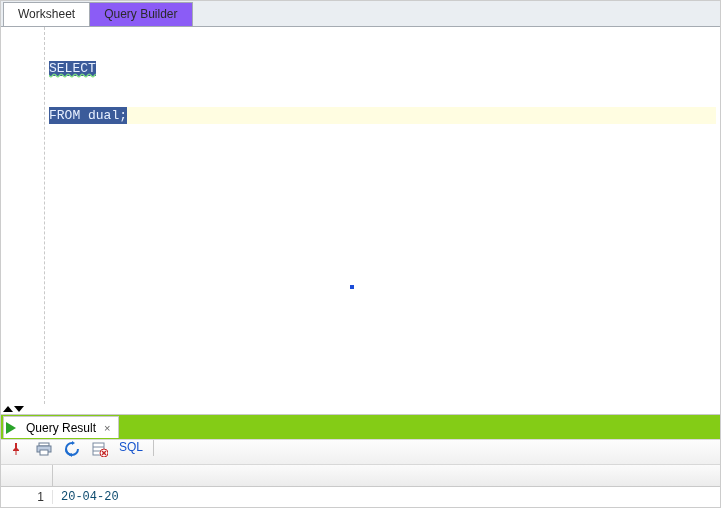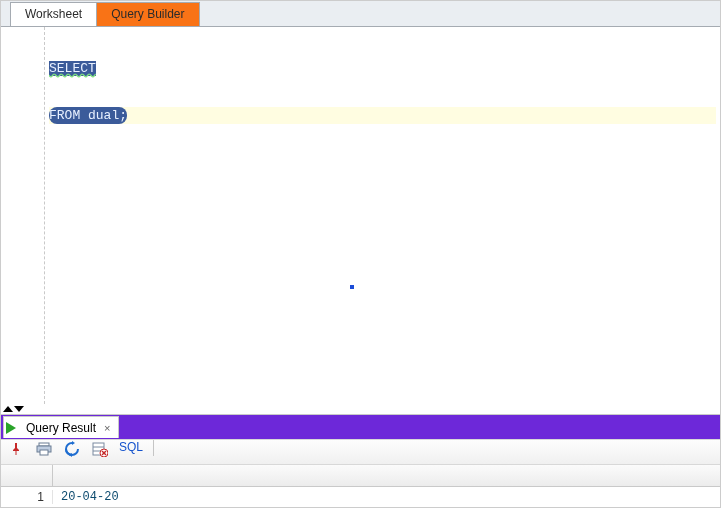--- a/index.html
+++ b/index.html
@@ -2,48 +2,48 @@
 <html><head>
 <meta charset="utf-8">
 <style>
   * { box-sizing: border-box; margin: 0; padding: 0; }
   html, body { width: 721px; height: 508px; font-family: Tahoma, Arial, sans-serif; font-size: 12px; background: #fff; overflow: hidden; }
 
   .app { display: flex; flex-direction: column; width: 100%; height: 100%; border: 1px solid #ccc; }
 
   
   .tabs { display: flex; align-items: flex-end; height: 26px; background: #eaeef2; border-bottom: 1px solid #a5abb2; }
-  .tab { padding: 4px 14px 5px 14px; height: 24px; border: 1px solid #a5abb2; border-bottom: none; margin-left: -1px; background: #f97316; color: #2b2b2b; cursor: pointer; line-height: 14px; }
+  .tab { padding: 4px 14px 5px 14px; height: 24px; border: 1px solid #a5abb2; border-bottom: none; margin-left: -1px; background: #8b5cf6; color: #2b2b2b; cursor: pointer; line-height: 14px; }
   .tab.active { background: #fff; font-weight: normal; }
-  .tab:first-child { margin-left: 9px; }
+  .tab:first-child { margin-left: 2px; }
 
   .upper { flex: 1 1 auto; display: flex; min-height: 0; }
   .line-gutter { width: 44px; border-right: 1px dashed #c9c9c9; background: #fff; }
   .editor { flex: 1 1 auto; position: relative; font-family: "Courier New", monospace; font-size: 13px; background: #fff; }
   .editor .codeblock { padding: 3px 4px 3px 4px; white-space: pre; }
 
   .line { display: block; line-height: 17px; }
   .sel { background: #3b5b9a; color: #e8f0ff; }
   .kw { color: #e8f0ff; }
   .underline { text-decoration-line: underline; text-decoration-style: wavy; text-decoration-color: #7fe07f; }
   .line.trailing { background: #fffde1; display:flex; }
-  .trailing .selwrap { flex: 0 0 auto; border-radius: 8px; }
+  .trailing .selwrap { flex: 0 0 auto; }
   .trailing .rest { flex: 1 1 auto; background: #fffde1; height: 17px; }
 
   .dot { position: absolute; left: 305px; top: 258px; width: 4px; height: 4px; background: #1c4dd8; }
 
   
   .splitter { height: 10px; background: #fff; display:flex; align-items:center; padding-left: 2px; }
   .splitter .tri { display:inline-block; width:0; height:0; border-left:5px solid transparent; border-right:5px solid transparent; }
   .splitter .up { border-bottom:6px solid #000; margin-right:1px; }
   .splitter .down { border-top:6px solid #000; }
 
   
   .results { flex: 0 0 auto; border-top: 1px solid #c9c9c9; }
-  .qr-tab-row { display:flex; align-items: center; height: 24px; background: #6d28d9; padding-left: 2px; }
+  .qr-tab-row { display:flex; align-items: center; height: 24px; background: #84cc16; padding-left: 2px; }
   .qr-play { width:0; height:0; border-top:6px solid transparent; border-bottom:6px solid transparent; border-left:10px solid #2aa32a; margin-right:4px; }
   .qr-tab { padding: 3px 6px 3px 2px; border: 1px solid #c9c9c9; border-bottom: none; background: #fff; display:flex; align-items:center; gap:6px; height: 22px; }
   .qr-close { color: #666; font-family: Arial; font-size: 11px; cursor: pointer; padding: 0 2px; }
 
   .toolbar { display:flex; align-items:flex-start; height: 26px; border-top: 1px solid #d8d8d8; border-bottom: 1px solid #d8d8d8; background: linear-gradient(#fdfdfd,#f0f0f0); padding: 0 6px; gap: 10px; }
   .toolbar .sep { width:1px; height:16px; background:#c5c5c5; }
 
   .icon { display:inline-flex; align-items:center; justify-content:center; width:18px; height:18px; }
   .pin svg, .print svg, .refresh svg, .del svg { display:block; }
 

